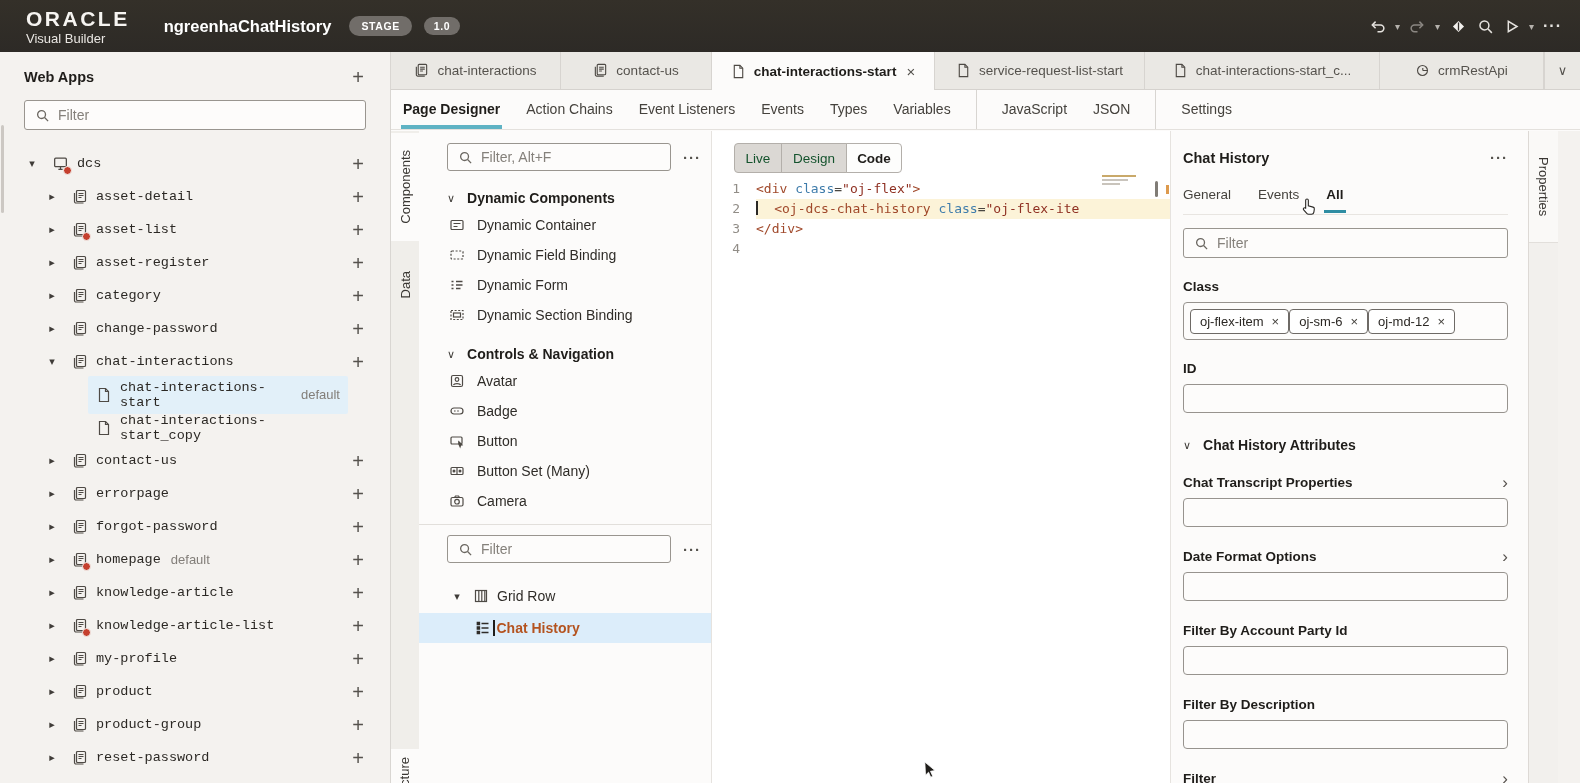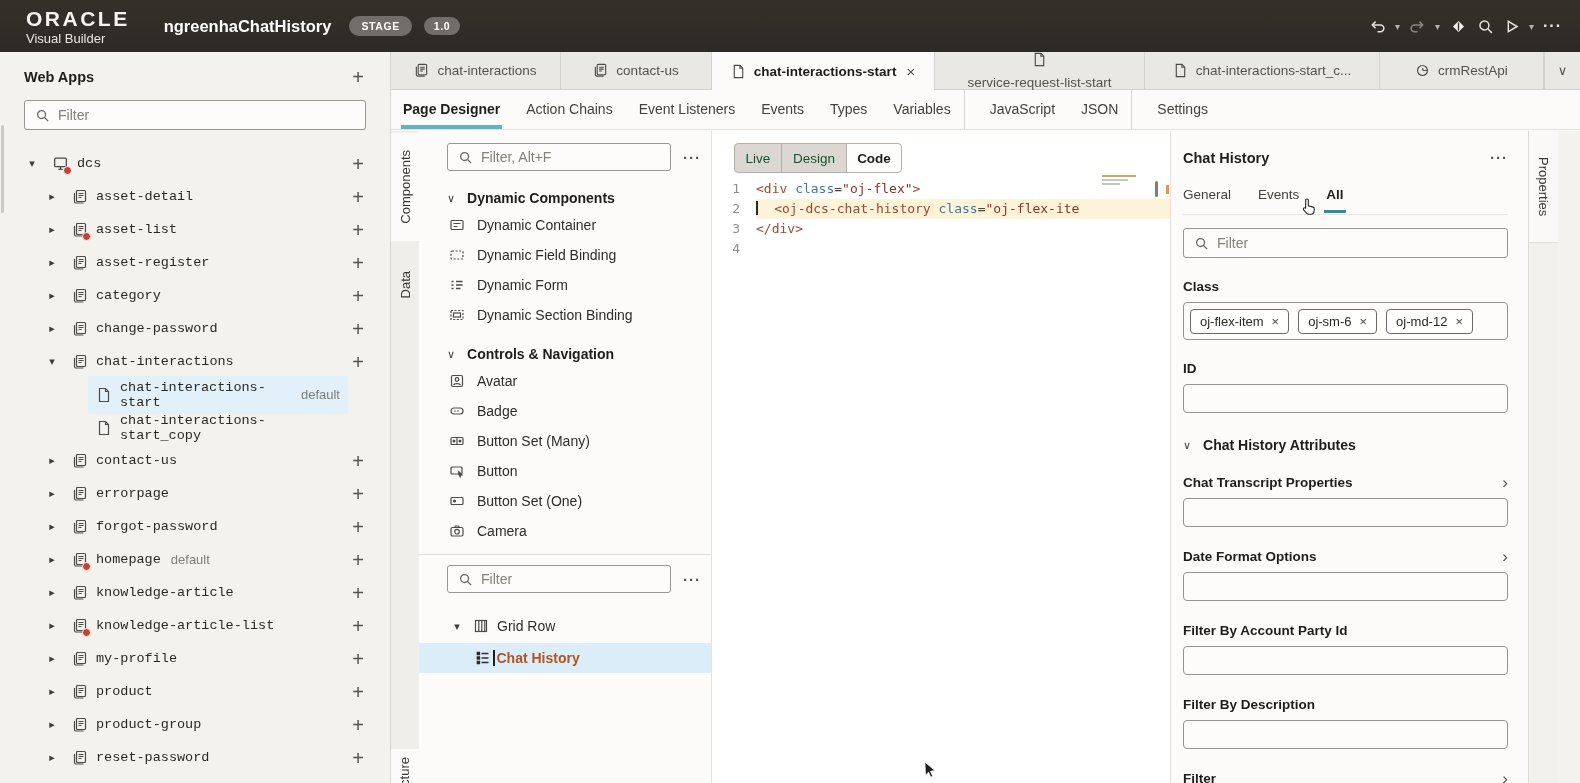--- a/index.html
+++ b/index.html
@@ -51,33 +51,33 @@
   .selwrap { display:flex; align-items:center; margin-left:88px; width:260px; padding:4px 8px 4px 8px; border-radius:2px; }
   .selwrap.sel { background:#e2f0f9; }
   .selwrap .ticon { margin-left:0; }
 
   
   #main { position:absolute; top:52px; left:391px; right:0; bottom:0; }
   #tabbar { height:38px; background:#eae8e4; border-bottom:1px solid #d5d2ce; display:flex; }
   .tb-tab { display:flex; align-items:center; justify-content:center; gap:8px; font-size:13.5px; color:#55524d;
     border-right:1px solid #d7d4d0; padding:0 10px; }
   .tb-tab:nth-child(1){ width:170px; } .tb-tab:nth-child(2){ width:151px; }
-  .tb-tab:nth-child(4){ width:210px;flex-direction:column; } .tb-tab:nth-child(5){ width:235px; } .tb-tab:nth-child(6){ width:164px; }
+  .tb-tab:nth-child(4){ width:210px; } .tb-tab:nth-child(5){ width:235px; } .tb-tab:nth-child(6){ width:164px; }
   .tb-tab.active { width:223px; background:#fcfbfa; color:#1f1d1a; font-weight:bold; margin-bottom:-1px; z-index:2; }
   .tb-close { font-weight:normal; color:#55524d; font-size:15px; margin-left:2px; }
   .tb-overflow { margin-left:auto; width:36px; display:flex; align-items:center; justify-content:center;
     border-left:1px solid #d7d4d0; color:#54514d; font-size:13px; }
 
   #subtabs { height:40px; background:#fcfbfa; border-bottom:1px solid #e4e1dd; display:flex; align-items:center; }
   .dtab { padding:0 13px; font-size:14px; color:#45423d; position:relative; height:100%; display:flex; align-items:center; }
   .dtab:first-child { padding-left:12px; }
   .dtab span { position:relative; display:inline-block; padding-bottom:2px; }
   .dtab.active { font-weight:bold; color:#1f1d1a; }
   .dtab.active span::after { content:""; position:absolute; left:-2px; right:-2px; bottom:-10px; height:4px; background:#5fb3c4; }
-  .dtab.sep { border-left:1px solid #d8d5d1; padding-left:25px;text-align:right; }
+  .dtab.sep { border-left:1px solid #d8d5d1; margin-left:12px; padding-left:25px;text-align:right; }
 
   #content { position:absolute; top:79px; left:0; right:0; bottom:0; display:flex; }
 
   
   #lstrip { width:28px; background:#f0eeea; position:relative; flex:none; }
   .vtab-up { writing-mode:vertical-rl; transform:rotate(180deg); font-size:13px; color:#3a3733; }
   .vt-components { position:absolute; top:2px; left:0; width:28px; height:108px; background:#fcfbfa;
     display:flex; align-items:center; justify-content:center; }
   .vt-data { position:absolute; top:124px; left:0; width:28px; height:60px; display:flex; align-items:center; justify-content:center; }
   .vt-structure { position:absolute; top:618px; left:0; width:28px; height:160px; background:#fcfbfa; }
@@ -127,21 +127,21 @@
   .pp-title { font-weight:bold; font-size:14.5px; color:#1f1d1a; }
   .pp-titlerow .ellipbtn { margin-left:auto; }
   .pp-tabs { display:flex; gap:27px; margin-top:21px; font-size:13.5px; color:#45423d; }
   .pp-tab { position:relative; padding-bottom:2px; }
   .pp-tab.active { font-weight:bold; color:#1f1d1a; }
   .pp-tab.active::after { content:""; position:absolute; left:-2px; right:-2px; bottom:-9px; height:3px; background:#2f8da3; }
   .pp-divider { border-top:1px solid #e8e5e1; margin-top:10px; }
   #props .filterbox { margin:13px 0 0 0; height:30px; }
   .pp-label { font-weight:bold; font-size:13.5px; color:#1f1d1a; margin-top:21px; }
   .chipbox { margin-top:8px; border:1px solid #97938e; border-radius:4px; background:#fdfcfb;
-    padding:5px 6px; display:flex; gap:9px; min-height:38px; align-items:center; }
+    padding:5px 6px; display:flex; gap:0; min-height:38px; align-items:center; }
   .chip { border:1px solid #6e6a66; border-radius:4px; padding:4px 9px; font-size:13px; color:#2b2824;
     display:flex; align-items:center; gap:8px; background:#fff; }
   .chip .x { font-size:13px; color:#44413c; }
   .ppinput { margin-top:8px; height:29px; width:100%; border:1px solid #97938e; border-radius:4px; background:#fdfcfb; }
   .pp-section { display:flex; align-items:center; gap:12px; margin-top:24px; }
   .pp-fieldrow { display:flex; align-items:center; margin-top:22px; }
   .pp-fieldrow .pp-label { margin-top:0; }
   .pp-chev { margin-left:auto; color:#57534e; font-size:17px; line-height:12px; }
 
   
@@ -673,35 +673,29 @@
         <span>Avatar</span>
       </div>
       <div class="cmp-item">
         <svg class="ic">
             <use href="#i-badge"></use>
           </svg>
         <span>Badge</span>
       </div>
       <div class="cmp-item">
         <svg class="ic">
+            <use href="#i-button"></use>
+          </svg>
+        <span>Button</span>
+      </div>
+      <div class="cmp-item">
+        <svg class="ic">
             <use href="#i-bsmany"></use>
           </svg>
         <span>Button Set (Many)</span>
-      </div>
-      <div class="cmp-item">
-        <svg class="ic">
-            <use href="#i-button"></use>
-          </svg>
-        <span>Button</span>
-      </div>
-      <div class="cmp-item">
-        <svg class="ic">
-            <use href="#i-bsone"></use>
-          </svg>
-        <span>Button Set (One)</span>
       </div>
       <div class="cmp-item">
         <svg class="ic">
             <use href="#i-camera"></use>
           </svg>
         <span>Camera</span>
       </div>
 
       <div class="cp-divider"></div>
 

